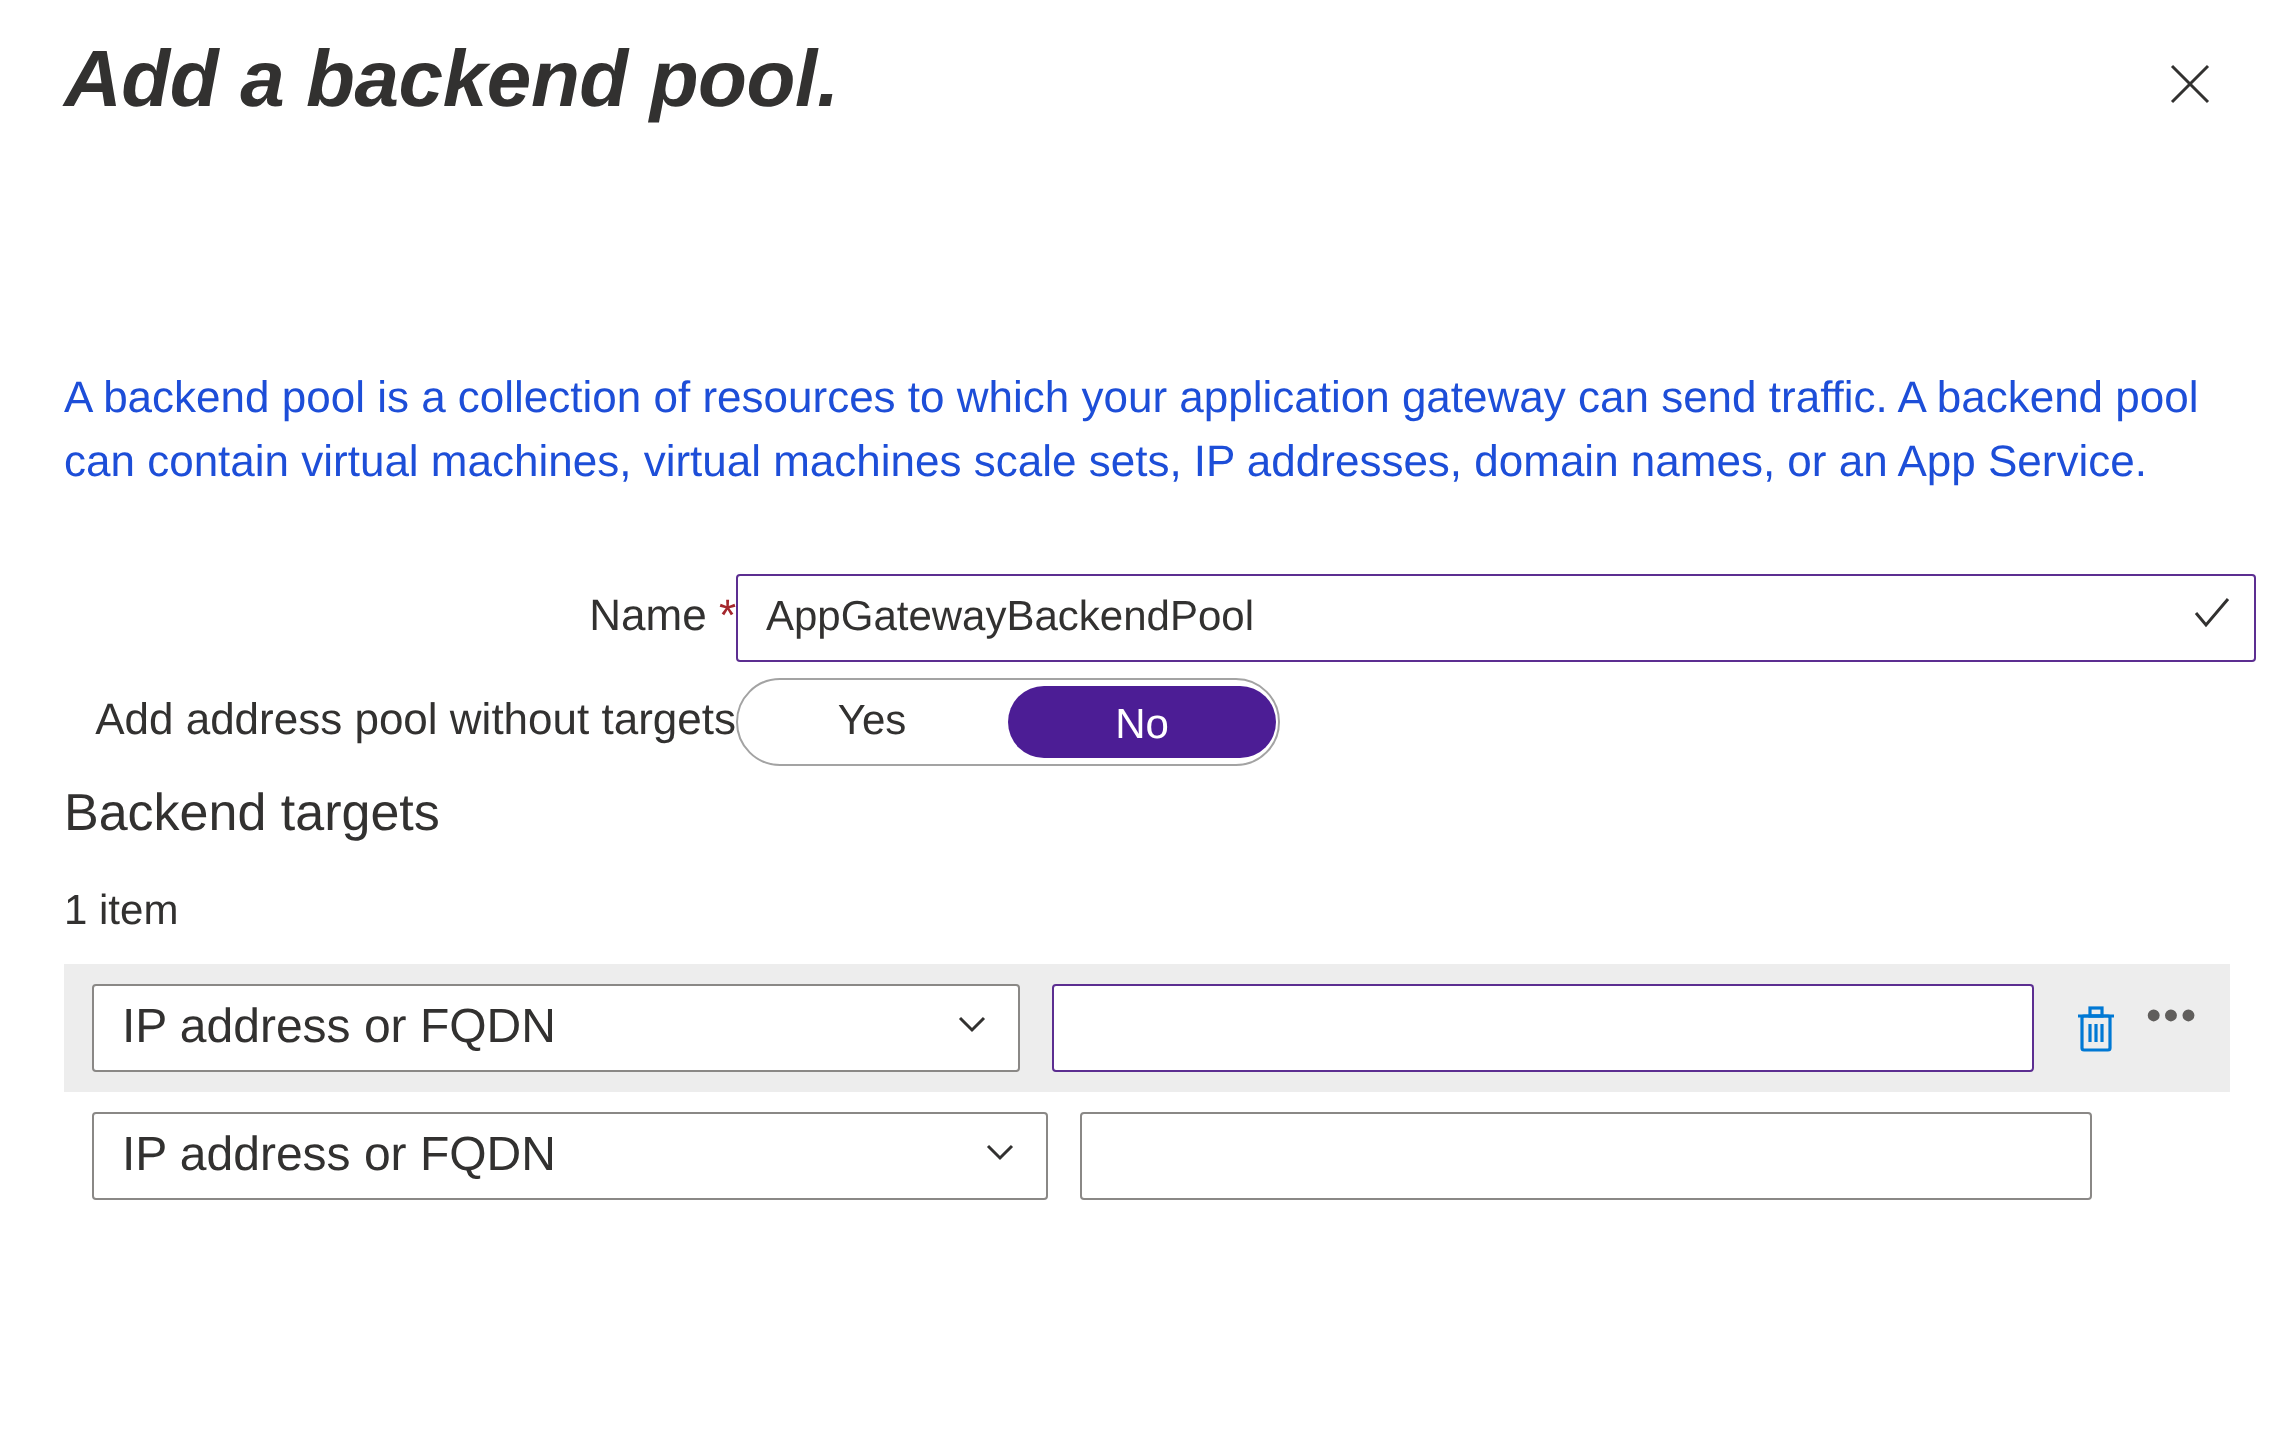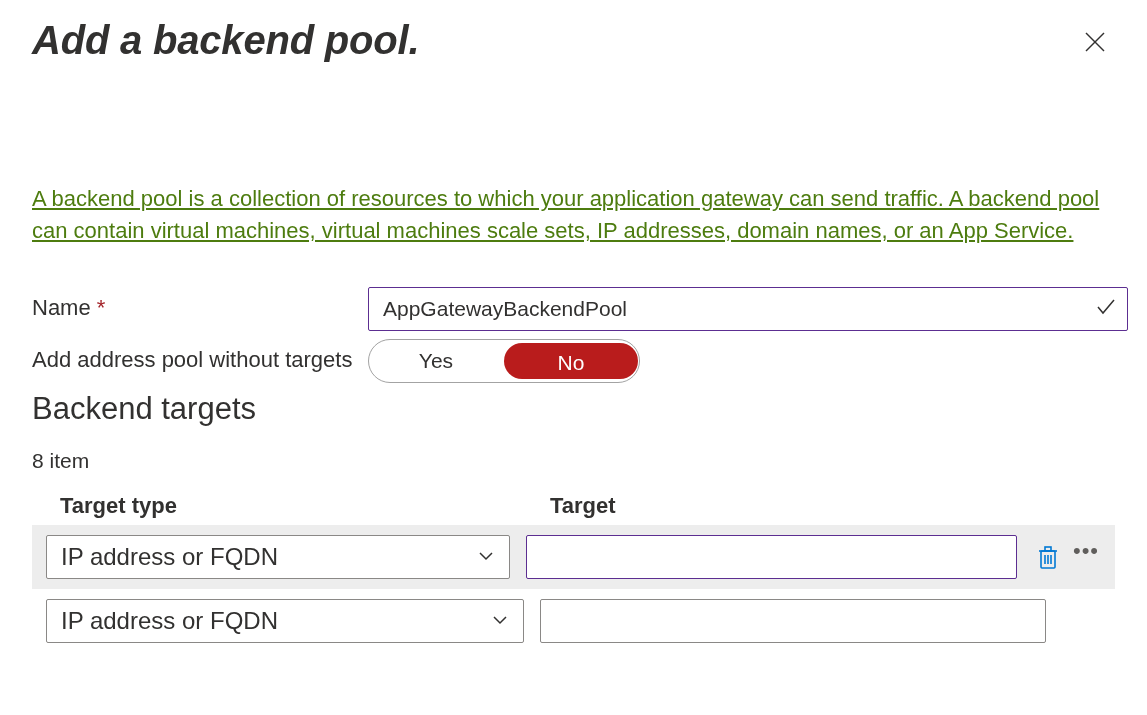--- a/index.html
+++ b/index.html
@@ -28,37 +28,37 @@
       width: 40px; height: 40px;
       display: flex; align-items: center; justify-content: center;
       cursor: pointer;
       color: #323130;
       margin-top: 4px;
     }
     .description {
       font-size: 22px;
       line-height: 1.45;
       margin-top: 120px;
-      color: #4d7c0f;
-      text-decoration: underline;
+      color: #1d4ed8;
     }
     .form-area {
       margin-top: 40px;
     }
     .form-row {
       display: flex;
       align-items: flex-start;
       margin-bottom: 8px;
     }
     .form-label {
       width: 336px;
       flex-shrink: 0;
       font-size: 22px;
       line-height: 1.4;
       padding-top: 6px;
+      text-align: right;
     }
     .required { color: #a4262c; }
     .form-control { flex: 1; }
     .text-input-wrap {
       position: relative;
       width: 760px;
     }
     .text-input {
       width: 100%;
       height: 44px;
@@ -90,29 +90,29 @@
     }
     .toggle-opt {
       flex: 1;
       text-align: center;
       font-size: 21px;
       line-height: 40px;
       cursor: pointer;
       user-select: none;
     }
     .toggle-opt.selected {
-      background: #b91c1c;
+      background: #4c1d95;
       color: #fff;
       border-radius: 20px;
       height: 36px;
       margin: 1px;
       line-height: 40px;
     }
     .section-heading {
-      font-size: 31px;
+      font-size: 26px;
       margin-top: 8px;
     }
     .count-text {
       font-size: 21px;
       margin-top: 22px;
     }
     .targets-table {
       margin-top: 14px;
     }
     .targets-header {
@@ -223,27 +223,23 @@
       <div class="form-control">
         <div class="toggle-pill">
           <div class="toggle-opt">Yes</div>
           <div class="toggle-opt selected">No</div>
         </div>
       </div>
     </div>
 
     <div class="section-heading">Backend targets</div>
 
-    <div class="count-text">8 item</div>
+    <div class="count-text">1 item</div>
 
     <div class="targets-table">
-      <div class="targets-header">
-        <div class="col-type">Target type</div>
-        <div class="col-target">Target</div>
-      </div>
 
       <div class="targets-row shaded">
         <div class="select-wrap">
           <div class="select-box">
             <span>IP address or FQDN</span>
             <span class="chevron-down">
               <svg width="18" height="18" viewBox="0 0 18 18">
                   <polyline points="3,6 9,12 15,6" fill="none" stroke="currentColor" stroke-width="1.5"></polyline>
                 </svg>
             </span>

